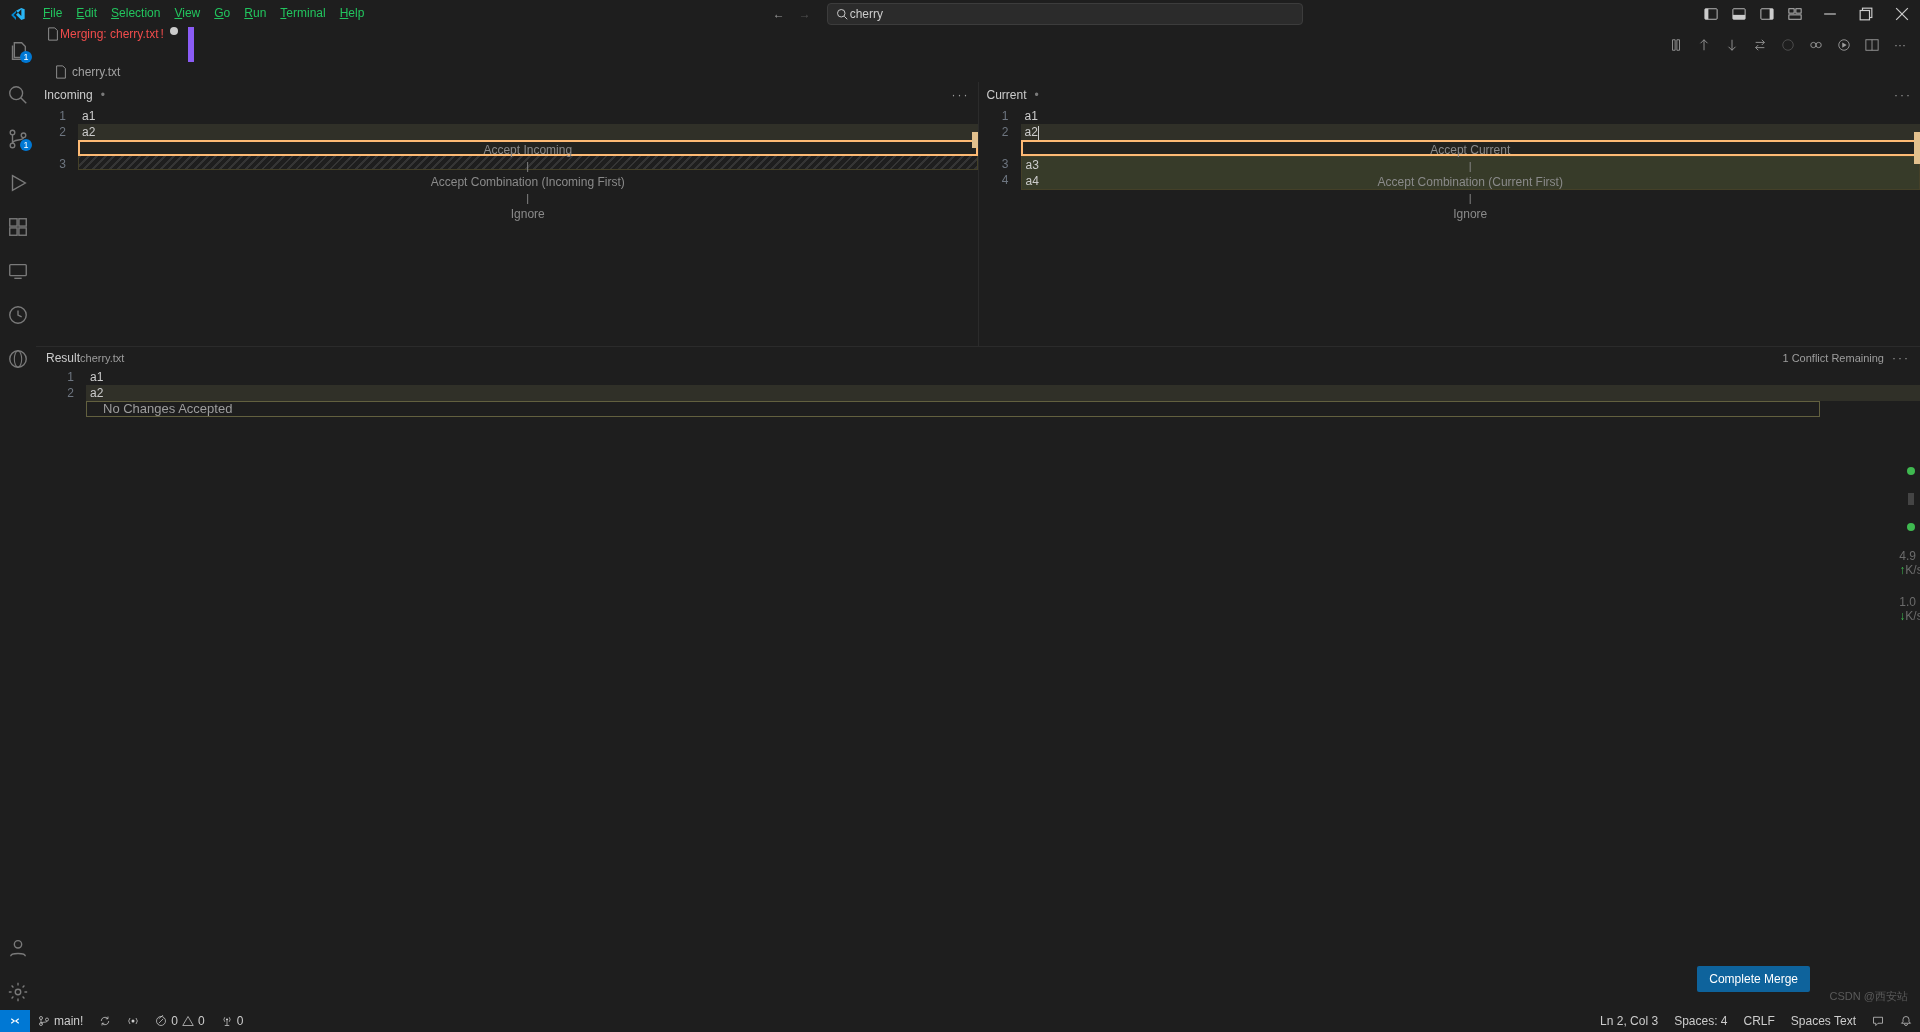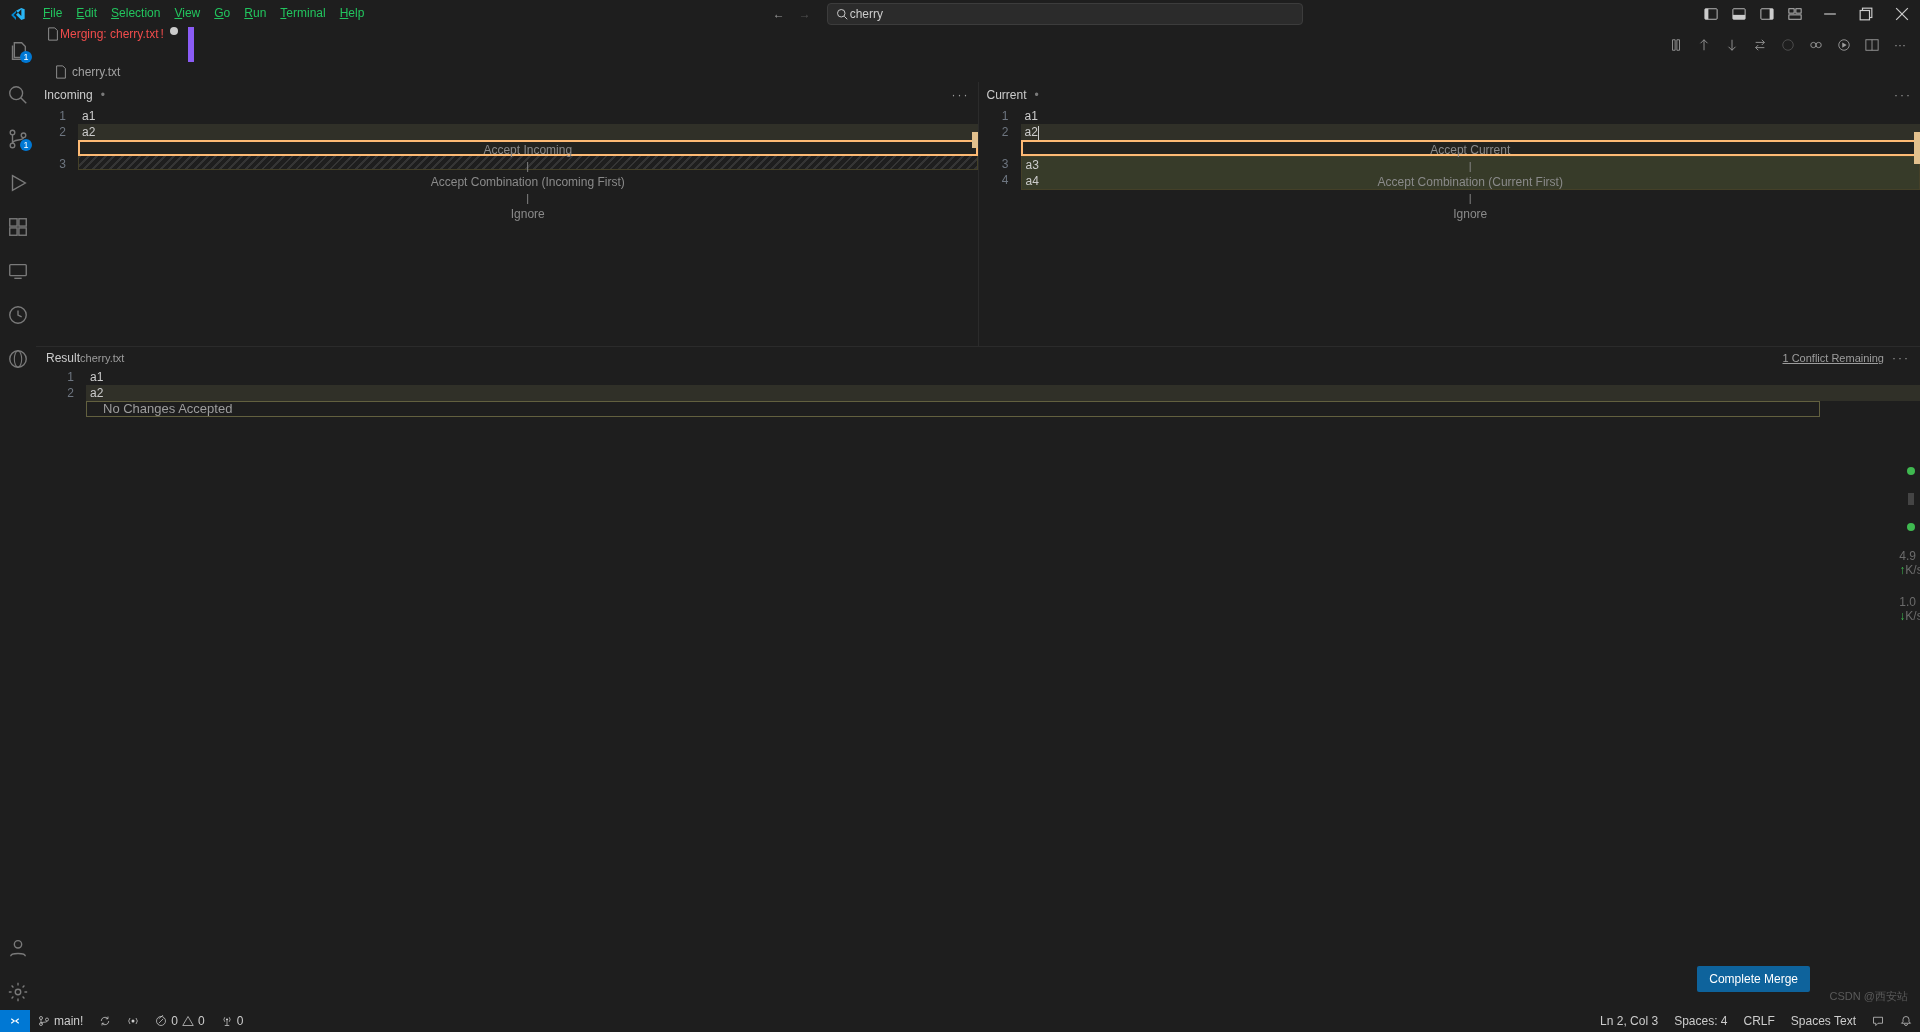--- a/index.html
+++ b/index.html
@@ -66,21 +66,21 @@
 .hatch { height: 14px; margin-left: 0; background-image: repeating-linear-gradient(135deg, rgba(120,120,120,0.25) 0 2px, transparent 2px 6px); border-left: 1px solid #444028; border-right: 1px solid #444028; border-bottom: 1px solid #444028; }
 .side-marker { position: absolute; top: 24px; right: 0; width: 6px; height: 16px; background: #e2c08d; }
 .side-marker2 { position: absolute; top: 24px; right: 0; width: 6px; height: 32px; background: #e2c08d; }
 .cursor { border-left: 1px solid #cccccc; display: inline-block; height: 14px; vertical-align: middle; }
 
 .result-pane { flex: 1; display: flex; flex-direction: column; min-height: 0; }
 .result-header { height: 22px; display: flex; align-items: center; padding: 0 10px; }
 .result-header .rlabel { color: #cccccc; }
 .result-header .rfile { color: #9d9d9d; font-size: 11px; }
 .result-header .spacer { flex: 1; }
-.result-header .confl { color: #9d9d9d; font-size: 11px; text-decoration: underline; }
+.result-header .confl { color: #9d9d9d; font-size: 11px; }
 .result-editor { flex: 1; display: flex; min-height: 0; position: relative; }
 .result-editor .gutter { width: 50px; }
 .res-box { border: 1px solid #62603f; color: #9d9d9d; padding: 0 16px; height: 16px; font-size: 13px; display: flex; align-items: center; margin-right: 100px; }
 
 .complete-merge { position: absolute; right: 110px; bottom: 18px; background: #0e639c; color: #fff; padding: 6px 12px; border-radius: 2px; cursor: pointer; }
 
 .watermark { position: absolute; right: 12px; bottom: 6px; color: #5a5a5a; font-size: 11px; pointer-events: none; }
 
 
 .right-strip { position: absolute; right: 2px; top: 90px; width: 14px; display: flex; flex-direction: column; align-items: center; gap: 18px; color: #6c6c6c; font-size: 9px; }

